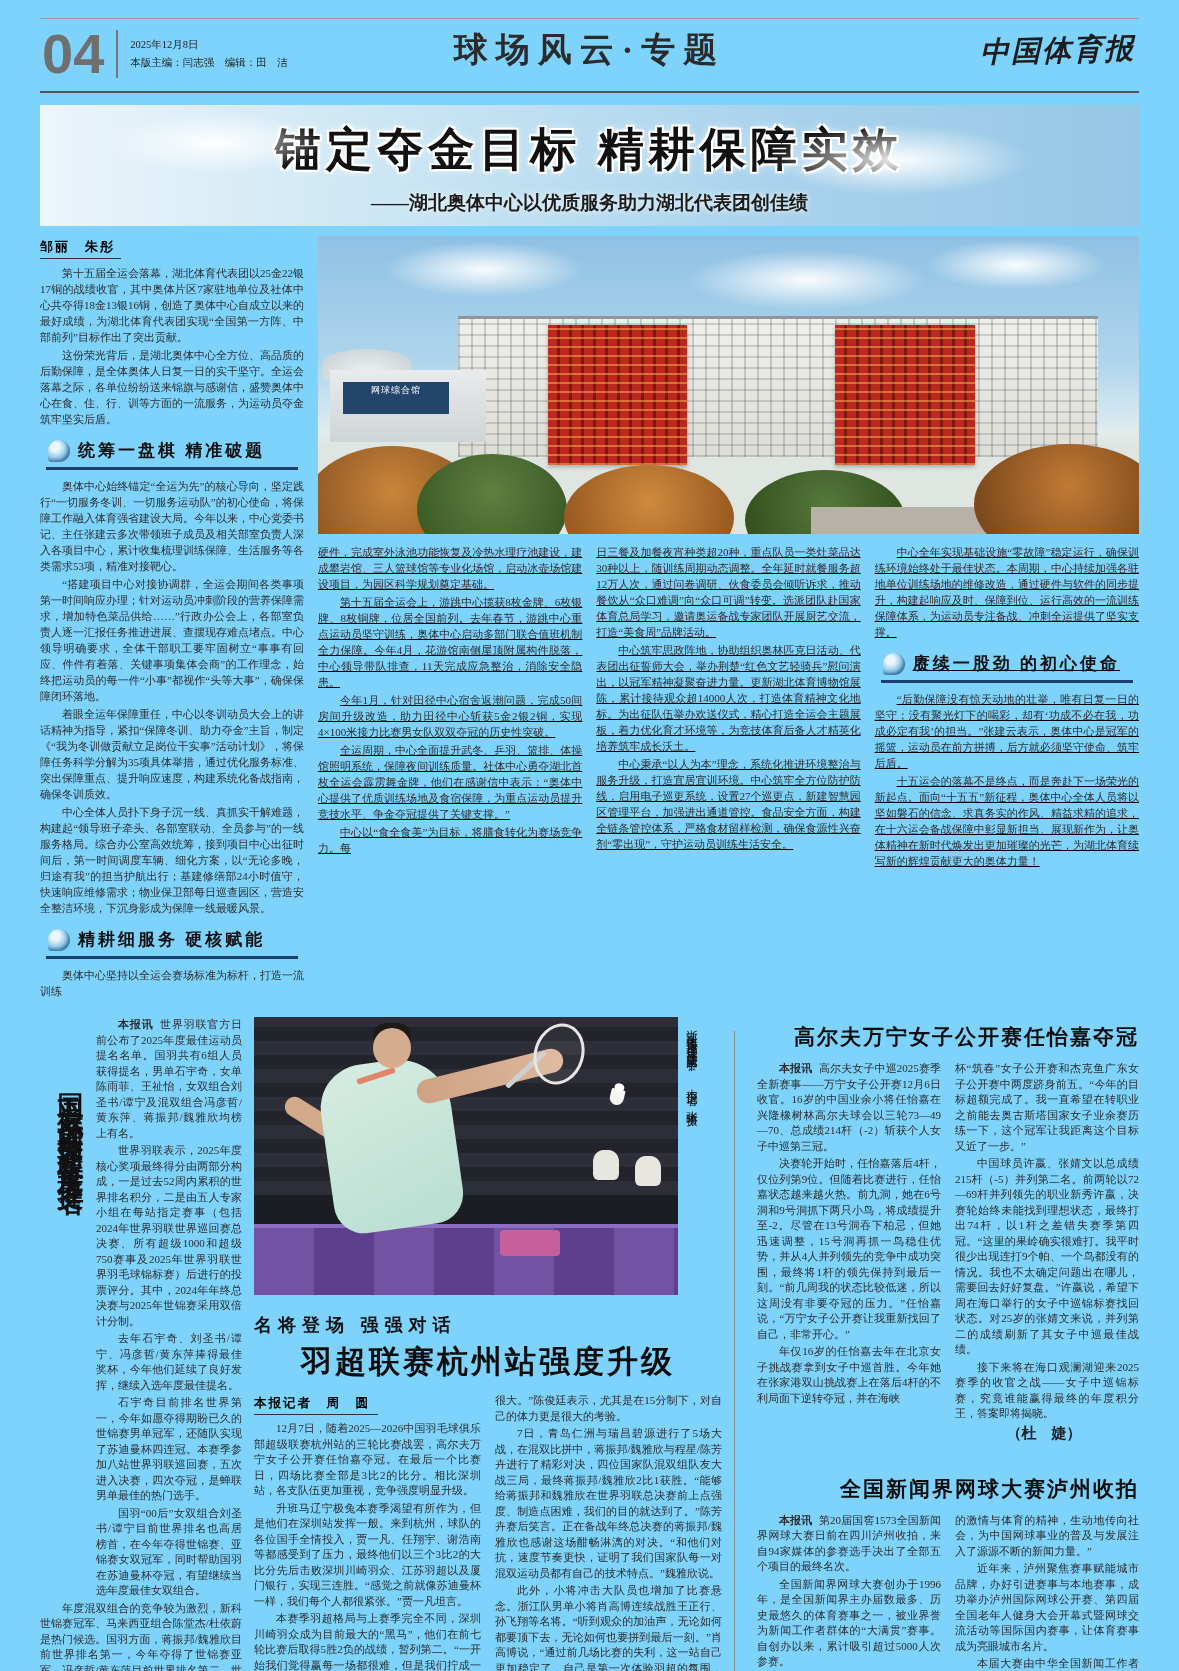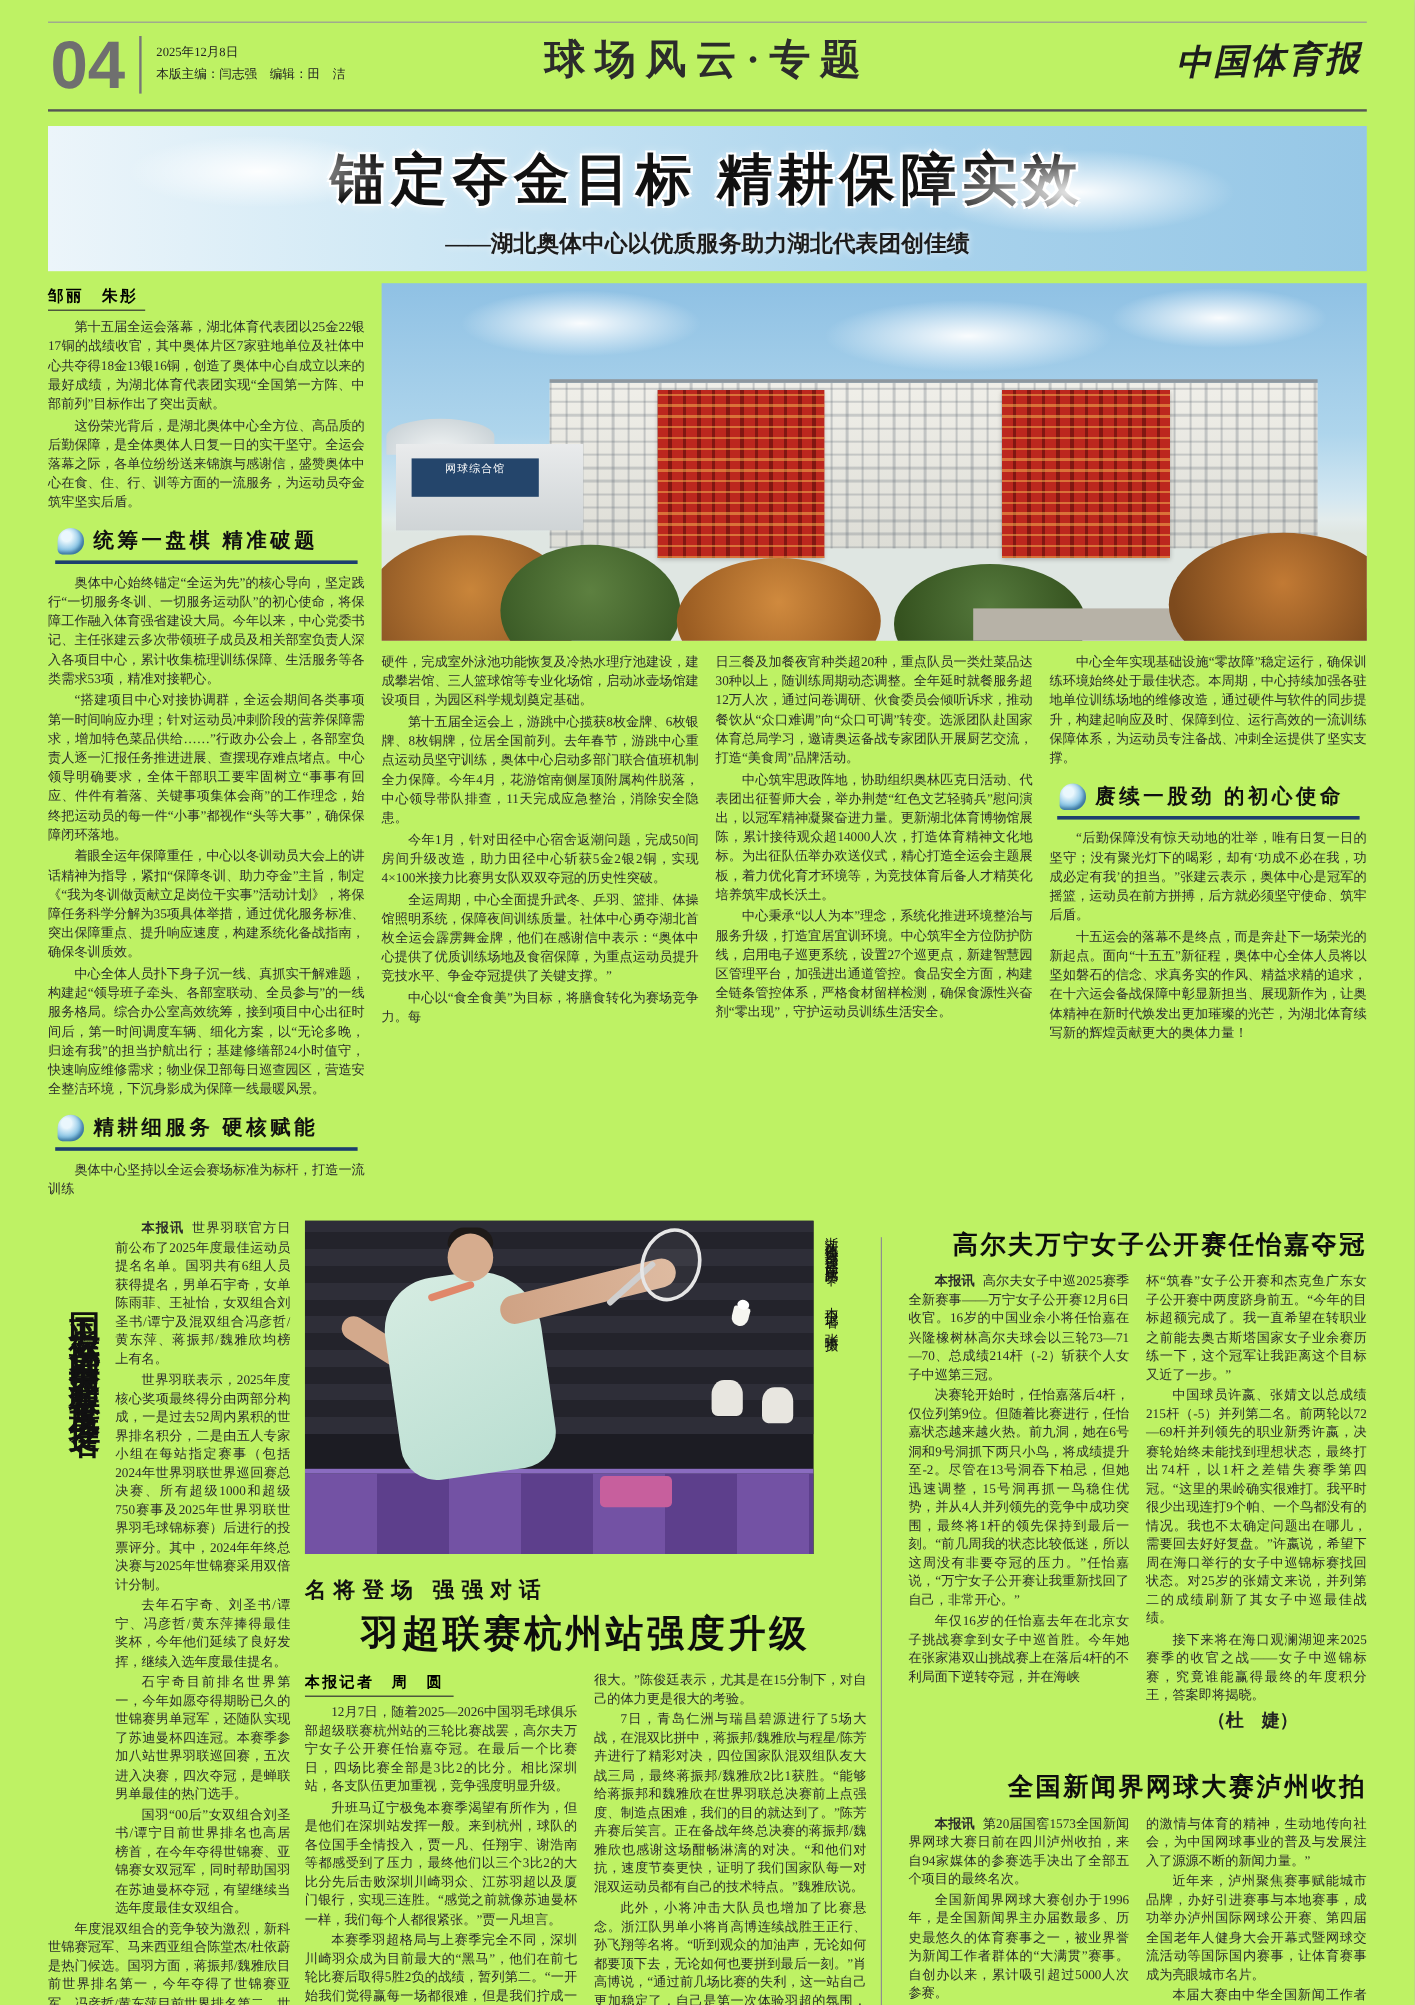--- a/index.html
+++ b/index.html
@@ -1,33 +1,33 @@
 <!DOCTYPE html>
 <html><head>
 <meta charset="utf-8">
 <style>
   html,body{margin:0;padding:0;background:#d9d6d0;font-family:"Liberation Serif","DejaVu Serif",serif;}
-  .page{position:relative;width:1179px;height:1671px;margin:0 auto;background:#bef264;box-shadow:0 0 8px rgba(0,0,0,.35);overflow:hidden;box-sizing:border-box;padding:18px 40px 24px 40px;}
+  .page{position:relative;width:1179px;height:1671px;margin:0 auto;background:#7dd3fc;box-shadow:0 0 8px rgba(0,0,0,.35);overflow:hidden;box-sizing:border-box;padding:18px 40px 24px 40px;}
   
   .hdr{position:relative;border-top:1px solid #9a9a9a;border-bottom:2px solid #555;padding:6px 0 8px 0;height:58px;}
   .hdr-left{display:flex;align-items:center;height:100%;}
   .pgnum{font-size:56px;font-weight:bold;color:#6f6f6f;line-height:.85;padding:0 12px 0 2px;border-right:2px solid #777;font-family:"Liberation Sans",sans-serif;}
   .pubinfo{padding-left:12px;font-size:10.5px;color:#222;line-height:1.7;}
   .sec-title{position:absolute;left:0;right:0;top:8px;text-align:center;font-size:34px;font-weight:bold;letter-spacing:8px;color:#2b2b2b;}
   .masthead{position:absolute;right:4px;top:12px;font-size:29px;font-weight:bold;font-style:italic;color:#1d1d1d;transform:rotate(-1.5deg);letter-spacing:2px;}
   
   .band{margin-top:12px;background:linear-gradient(90deg,#ecf5fa 0%,#cfe8f5 28%,#a8d2ec 68%,#96c7e6 100%);text-align:center;padding:14px 0 10px 0;position:relative;overflow:hidden;}
   .cloud{position:absolute;border-radius:50%;background:radial-gradient(closest-side,rgba(255,255,255,.95),rgba(255,255,255,0));}
   .band h1{margin:0;font-size:46px;letter-spacing:5px;color:#111;font-weight:900;
     text-shadow:-2px -2px 0 #fff,2px -2px 0 #fff,-2px 2px 0 #fff,2px 2px 0 #fff,0 0 10px rgba(255,255,255,.9);}
   .band .sub{margin-top:9px;font-size:19px;font-weight:bold;color:#1c1c1c;text-shadow:0 0 6px rgba(255,255,255,.9);}
   .main{display:flex;gap:14px;margin-top:10px;}
   .mcol1{width:264px;flex:none;}
   .mright{flex:1;min-width:0;}
-  .undercols{display:flex;gap:14px;margin-top:10px;}
+  .undercols{display:flex;gap:14px;margin-top:10px;text-decoration:underline;}
   .undercols>div{flex:1;min-width:0;}
   .byline{font-weight:bold;font-size:13px;border-bottom:1.5px solid #333;display:inline-block;padding:0 6px 2px 0;margin:2px 0 6px 0;letter-spacing:2px;}
   p.para{margin:0 0 2px 0;font-size:11px;line-height:16px;text-align:justify;text-indent:2em;color:#2d2d2d;}
   p.cont{text-indent:0;}
   .lead{font-weight:bold;margin-right:.6em;}
   .shead{display:flex;align-items:center;gap:8px;border-bottom:3px solid #1d3f6e;padding:2px 0 5px 2px;margin:10px 6px 8px 6px;}
   .shead .txt{font-size:17px;font-weight:bold;color:#101010;letter-spacing:3px;}
   .drop{width:22px;height:22px;border-radius:50% 50% 50% 4px;flex:none;
     background:radial-gradient(circle at 34% 32%,#eaf7fd 20%,#8cc6e6 55%,#2e7fb5 100%);box-shadow:inset -2px -2px 3px rgba(20,70,110,.5);}
   
@@ -222,21 +222,21 @@
       </div>
     </div>
 
     <div class="vr"></div>
 
     <div class="blockC">
       <div>
         <div class="arth">高尔夫万宁女子公开赛任怡嘉夺冠</div>
         <div class="cols2">
           <div>
-            <p class="bp"><span class="lead">本报讯</span><span>高尔夫女子中巡2025赛季全新赛事——万宁女子公开赛12月6日收官。16岁的中国业余小将任怡嘉在兴隆橡树林高尔夫球会以三轮73—71—70、总成绩214杆（-2）斩获个人女子中巡第三冠。</span></p>
+            <p class="bp"><span class="lead">本报讯</span><span>高尔夫女子中巡2025赛季全新赛事——万宁女子公开赛12月6日收官。16岁的中国业余小将任怡嘉在兴隆橡树林高尔夫球会以三轮73—49—70、总成绩214杆（-2）斩获个人女子中巡第三冠。</span></p>
             <p class="bp">决赛轮开始时，任怡嘉落后4杆，仅位列第9位。但随着比赛进行，任怡嘉状态越来越火热。前九洞，她在6号洞和9号洞抓下两只小鸟，将成绩提升至-2。尽管在13号洞吞下柏忌，但她迅速调整，15号洞再抓一鸟稳住优势，并从4人并列领先的竞争中成功突围，最终将1杆的领先保持到最后一刻。“前几周我的状态比较低迷，所以这周没有非要夺冠的压力。”任怡嘉说，“万宁女子公开赛让我重新找回了自己，非常开心。”</p>
             <p class="bp">年仅16岁的任怡嘉去年在北京女子挑战赛拿到女子中巡首胜。今年她在张家港双山挑战赛上在落后4杆的不利局面下逆转夺冠，并在海峡</p>
           </div>
           <div>
             <p class="bp bcont">杯“筑春”女子公开赛和杰克鱼广东女子公开赛中两度跻身前五。“今年的目标超额完成了。我一直希望在转职业之前能去奥古斯塔国家女子业余赛历练一下，这个冠军让我距离这个目标又近了一步。”</p>
             <p class="bp">中国球员许嬴、张婧文以总成绩215杆（-5）并列第二名。前两轮以72—69杆并列领先的职业新秀许嬴，决赛轮始终未能找到理想状态，最终打出74杆，以1杆之差错失赛季第四冠。“这里的果岭确实很难打。我平时很少出现连打9个帕、一个鸟都没有的情况。我也不太确定问题出在哪儿，需要回去好好复盘。”许嬴说，希望下周在海口举行的女子中巡锦标赛找回状态。对25岁的张婧文来说，并列第二的成绩刷新了其女子中巡最佳战绩。</p>
             <p class="bp">接下来将在海口观澜湖迎来2025赛季的收官之战——女子中巡锦标赛，究竟谁能赢得最终的年度积分王，答案即将揭晓。</p>
             <div class="signoff">（杜　婕）</div>
           </div>
         </div>

